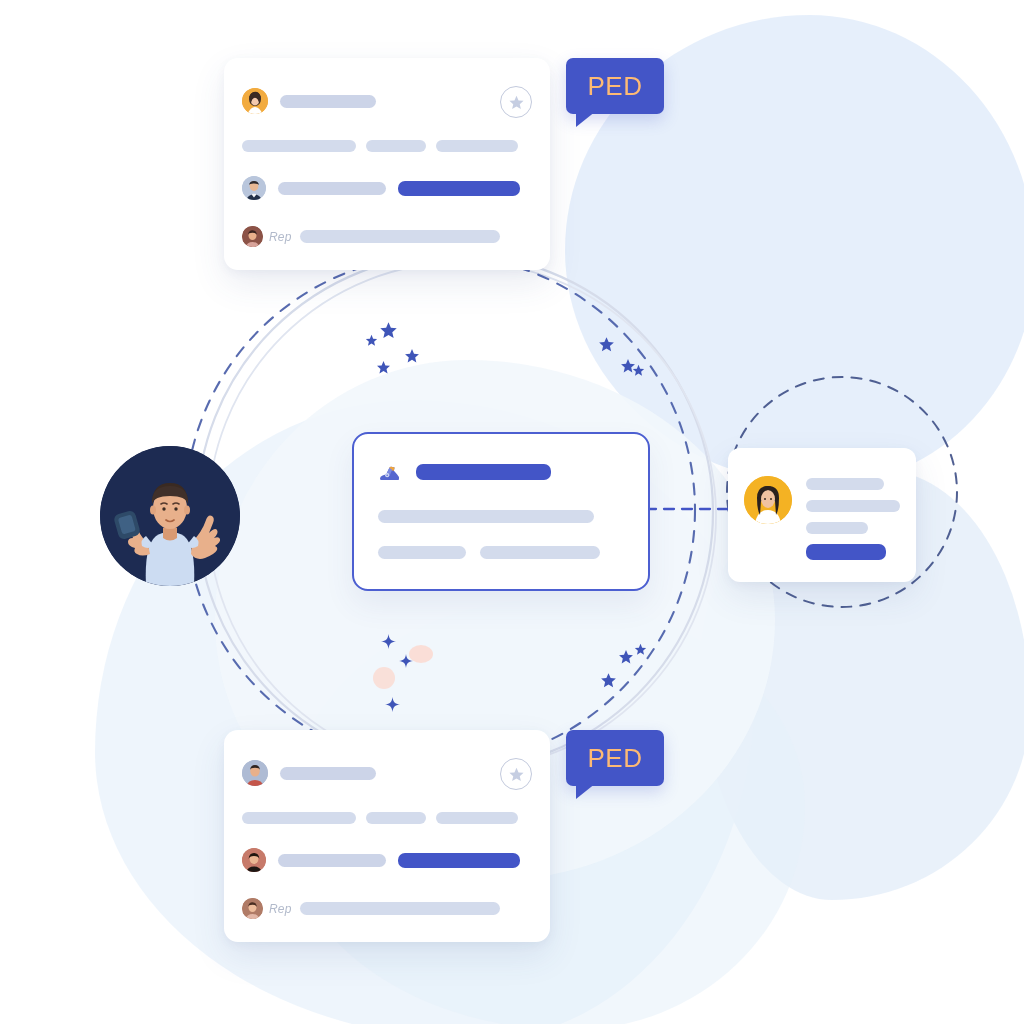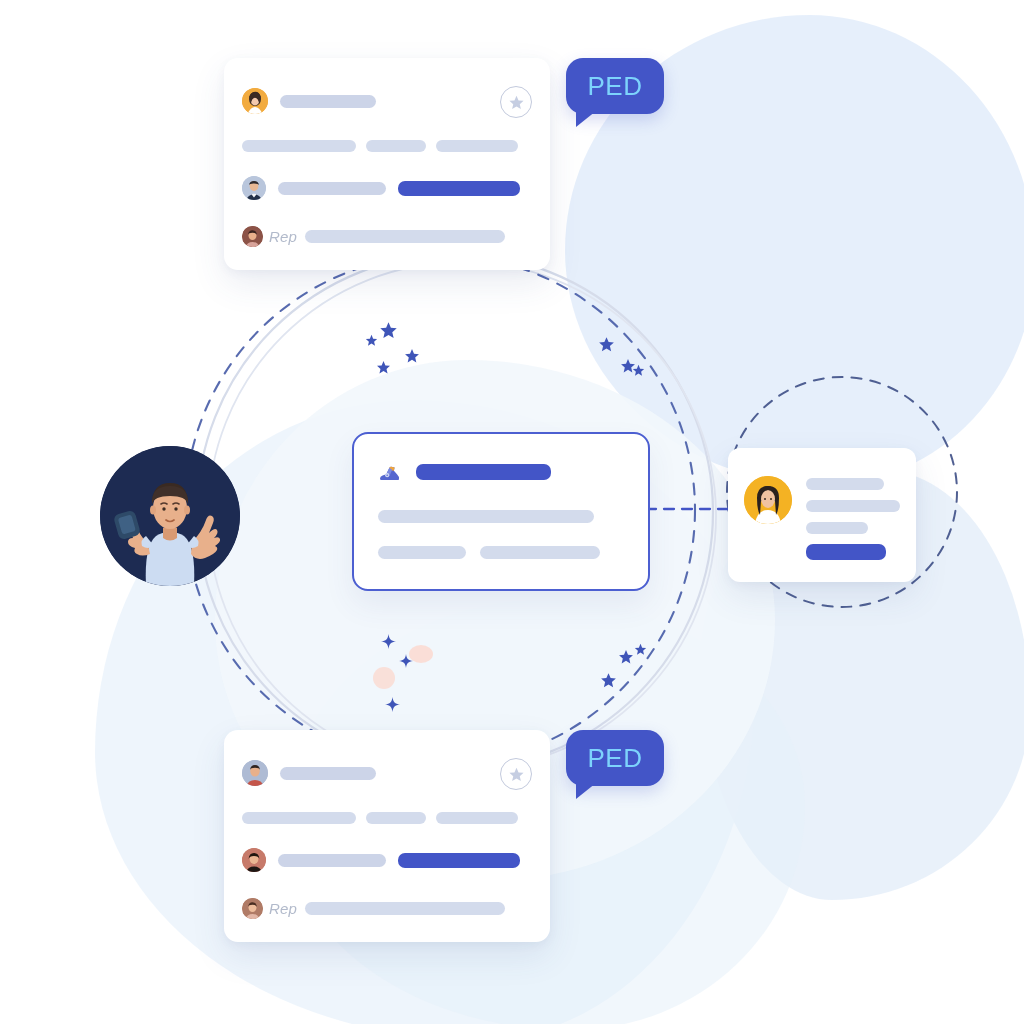--- a/index.html
+++ b/index.html
@@ -55,32 +55,32 @@
     box-shadow:0 14px 30px rgba(60,80,140,.08);
   }
 
   
   .row{position:absolute;display:flex;align-items:center;}
   .av{border-radius:50%;flex:none;overflow:hidden;position:relative;}
   .bar{border-radius:7px;background:#ccd4e8;flex:none;}
   .bar.blue{background:#4355c7;}
   .bar.lite{background:#d3dbec;}
   .rep-label{
-    font-style:italic;color:#b2bacb;font-size:15px;letter-spacing:.2px;
+    font-style:italic;color:#b2bacb;font-size:12px;letter-spacing:.2px;
     margin:0 8px 0 6px;flex:none;
   }
   .starbtn{
     position:absolute;width:30px;height:30px;border-radius:50%;
     border:1.3px solid #c3cadd;display:flex;align-items:center;justify-content:center;
   }
 
   
   .ped{
-    position:absolute;background:#4355c7;border-radius:17px;
-    color:#7dd3fc;font-size:26px;letter-spacing:.5px;
+    position:absolute;background:#4355c7;border-radius:7px;
+    color:#fdba74;font-size:26px;letter-spacing:.5px;
     display:flex;align-items:center;justify-content:center;
     box-shadow:0 6px 16px rgba(67,85,199,.22);
   }
   .ped::after{
     content:"";position:absolute;left:10px;bottom:-13px;
     width:0;height:0;border-left:0 solid transparent;
     border-right:20px solid transparent;border-top:16px solid #4355c7;
   }
   #ped-top{left:566px;top:58px;width:98px;height:56px;}
   #ped-bottom{left:566px;top:730px;width:98px;height:56px;}

